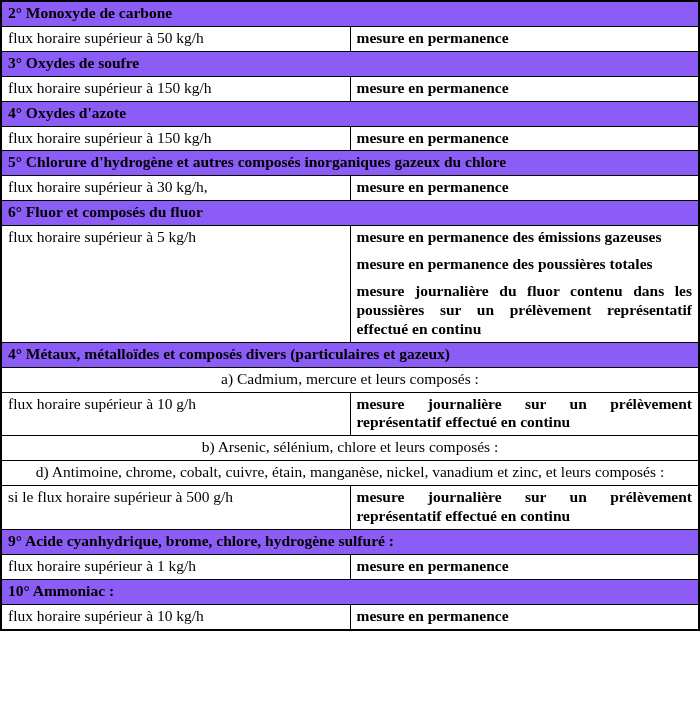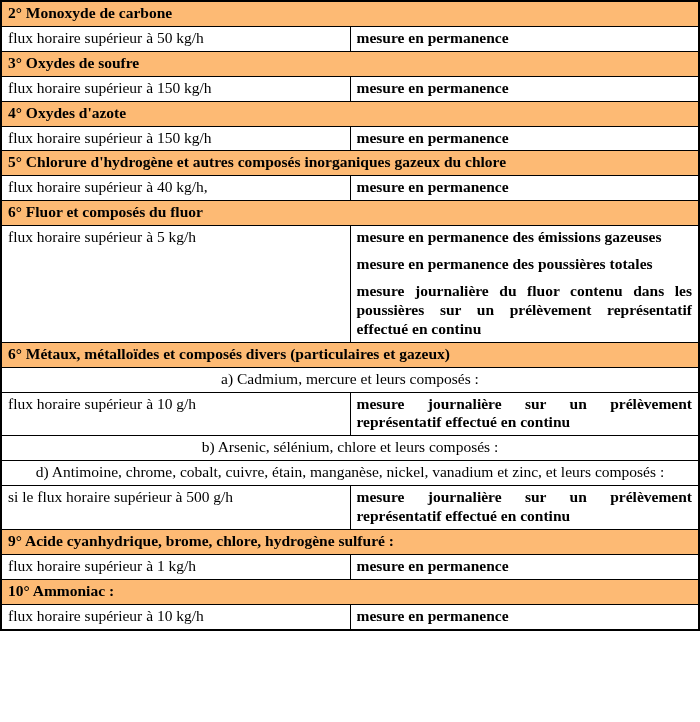--- a/index.html
+++ b/index.html
@@ -24,21 +24,21 @@
     color: #000000;
   }
   table.reg-table td {
     border: 1px solid #000000;
     vertical-align: top;
     padding: 2px 6px 3px 6px;
     line-height: 1.22;
     overflow: hidden;
   }
   td.section-cell {
-    background: #fdba74;
+    background: #8b5cf6;
     font-weight: bold;
     padding-top: 3px;
     padding-bottom: 3px;
   }
   td.subheader-cell {
     background: #ffffff;
     text-align: center;
     padding-left: 2px;
     padding-right: 2px;
   }
@@ -84,38 +84,38 @@
         <tr>
           <td class="left-cell"><span>flux horaire supérieur à 150 kg/h</span></td>
           <td class="right-cell">
             <p>mesure en permanence</p>
           </td>
         </tr>
         <tr>
           <td colspan="2" class="section-cell"><span>5° Chlorure d'hydrogène et autres composés inorganiques gazeux du chlore</span></td>
         </tr>
         <tr>
-          <td class="left-cell"><span>flux horaire supérieur à 40 kg/h,</span></td>
+          <td class="left-cell"><span>flux horaire supérieur à 30 kg/h,</span></td>
           <td class="right-cell">
             <p>mesure en permanence</p>
           </td>
         </tr>
         <tr>
           <td colspan="2" class="section-cell"><span>6° Fluor et composés du fluor</span></td>
         </tr>
         <tr>
           <td class="left-cell"><span>flux horaire supérieur à 5 kg/h</span></td>
           <td class="right-cell">
             <p>mesure en permanence des émissions gazeuses</p>
             <p>mesure en permanence des poussières totales</p>
             <p>mesure journalière du fluor contenu dans les poussières sur un prélèvement représentatif effectué en continu</p>
           </td>
         </tr>
         <tr>
-          <td colspan="2" class="section-cell"><span>6° Métaux, métalloïdes et composés divers (particulaires et gazeux)</span></td>
+          <td colspan="2" class="section-cell"><span>4° Métaux, métalloïdes et composés divers (particulaires et gazeux)</span></td>
         </tr>
         <tr>
           <td colspan="2" class="subheader-cell"><span>a) Cadmium, mercure et leurs composés :</span></td>
         </tr>
         <tr>
           <td class="left-cell"><span>flux horaire supérieur à 10 g/h</span></td>
           <td class="right-cell">
             <p>mesure journalière sur un prélèvement représentatif effectué en continu</p>
           </td>
         </tr>

